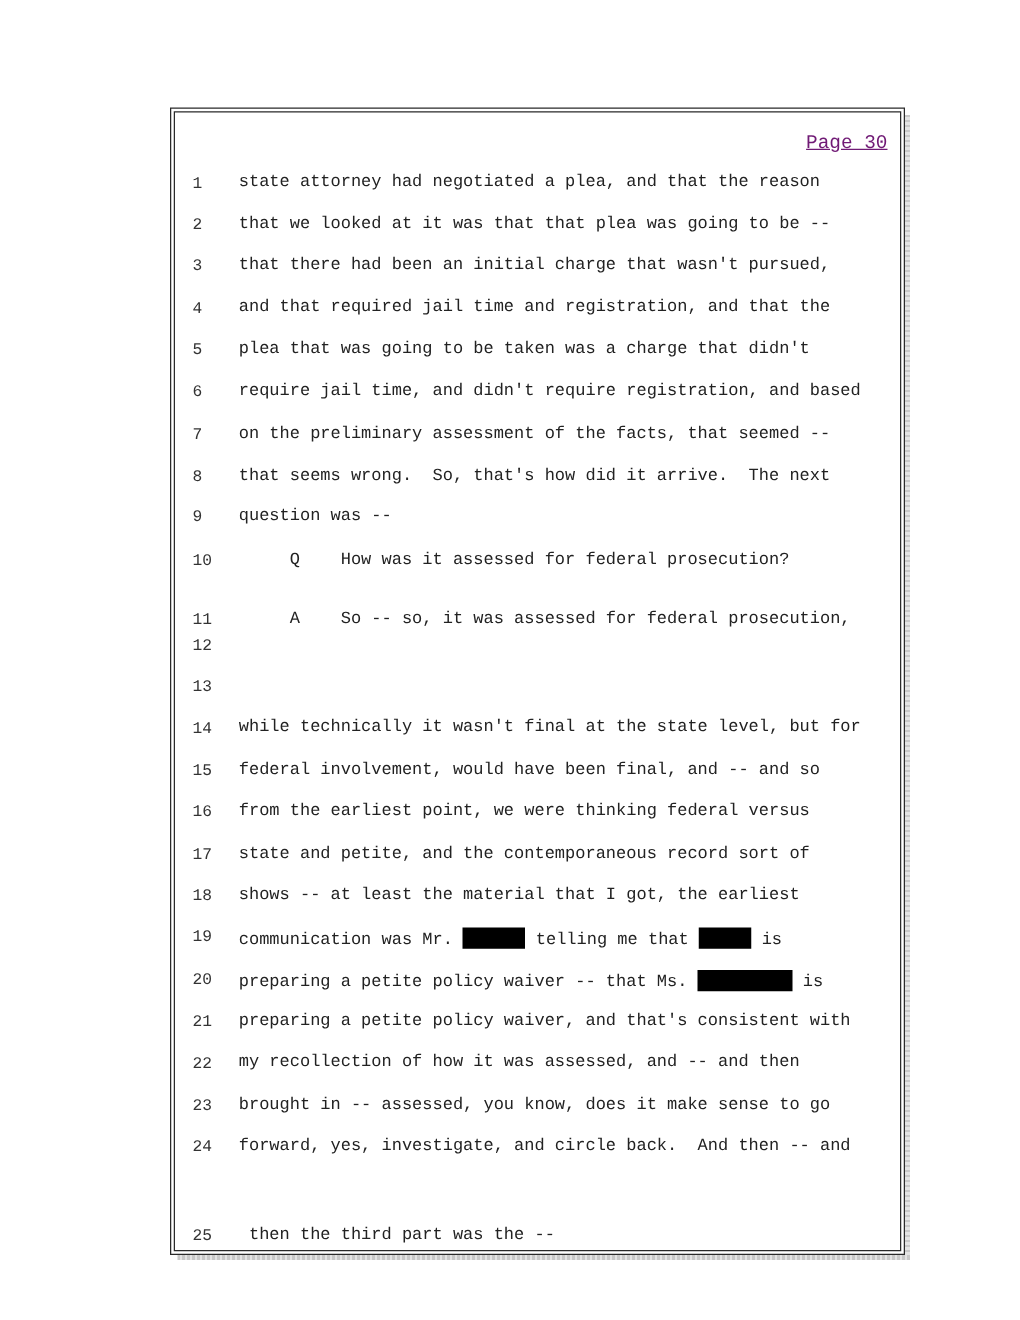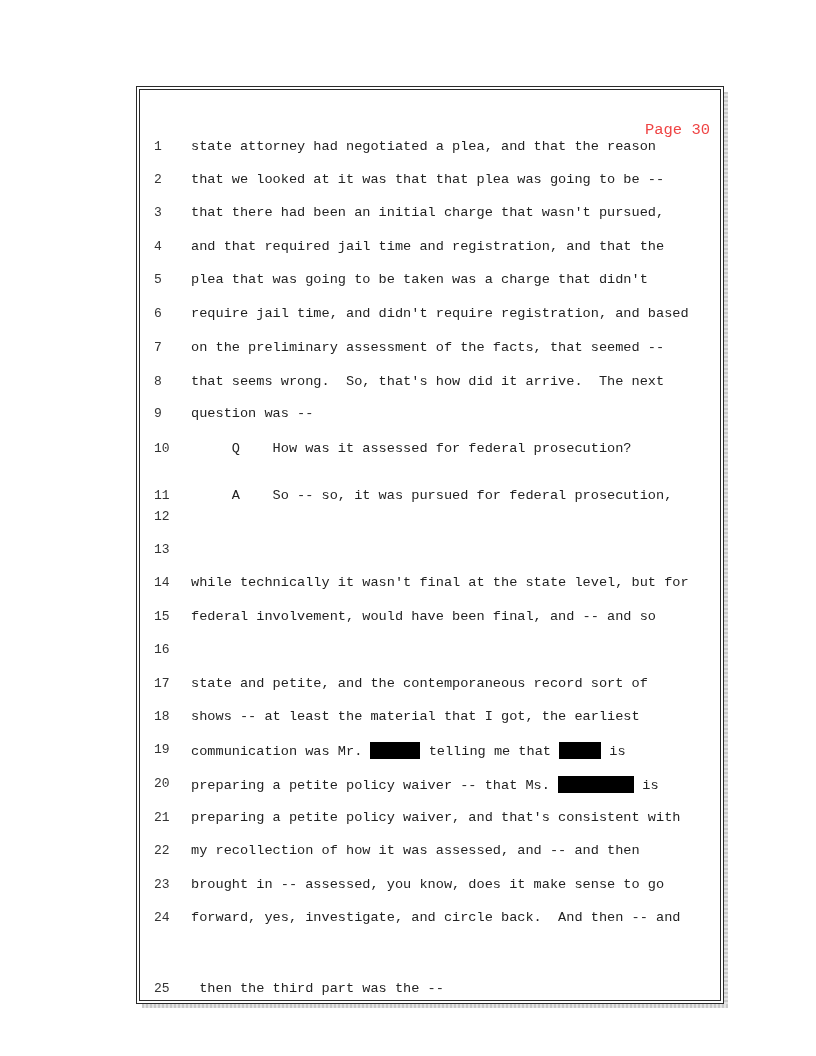--- a/index.html
+++ b/index.html
@@ -11,23 +11,23 @@
   }
   .frame-shadow-r {
     position: absolute; left: 724px; top: 92px; width: 4px; height: 916px;
     background: repeating-linear-gradient(180deg, #c9c9c9 0 2px, #e4e4e4 2px 4px);
   }
   .frame-shadow-b {
     position: absolute; left: 142px; top: 1004px; width: 586px; height: 4px;
     background: repeating-linear-gradient(90deg, #c9c9c9 0 2px, #e4e4e4 2px 4px);
   }
   .page-num {
-    position: absolute; right: 106px; top: 121px;
+    position: absolute; right: 106px; top: 105px;
     font-family: "Liberation Mono", "DejaVu Sans Mono", monospace;
-    font-size: 15.5px; color: #ef4444;
+    font-size: 15.5px; color: #701a75; text-decoration: underline;
   }
   .line {
     position: absolute; left: 0; width: 816px; height: 20px;
     font-family: "Liberation Mono", "DejaVu Sans Mono", monospace;
     font-size: 13.6px; color: #222; white-space: pre;
   }
   .ln {
     position: absolute; left: 154px; width: 22px;
     font-family: "Liberation Mono", "DejaVu Sans Mono", monospace;
     font-size: 13px; color: #333;
@@ -52,26 +52,26 @@
   <div class="line" style="top:139px"><span class="ln">1</span><span class="txt">state attorney had negotiated a plea, and that the reason</span></div>
   <div class="line" style="top:172px"><span class="ln">2</span><span class="txt">that we looked at it was that that plea was going to be --</span></div>
   <div class="line" style="top:205px"><span class="ln">3</span><span class="txt">that there had been an initial charge that wasn't pursued,</span></div>
   <div class="line" style="top:239px"><span class="ln">4</span><span class="txt">and that required jail time and registration, and that the</span></div>
   <div class="line" style="top:272px"><span class="ln">5</span><span class="txt">plea that was going to be taken was a charge that didn't</span></div>
   <div class="line" style="top:306px"><span class="ln">6</span><span class="txt">require jail time, and didn't require registration, and based</span></div>
   <div class="line" style="top:340px"><span class="ln">7</span><span class="txt">on the preliminary assessment of the facts, that seemed --</span></div>
   <div class="line" style="top:374px"><span class="ln">8</span><span class="txt">that seems wrong.  So, that's how did it arrive.  The next</span></div>
   <div class="line" style="top:406px"><span class="ln">9</span><span class="txt">question was --</span></div>
   <div class="line" style="top:441px"><span class="ln">10</span><span class="txt q">     Q    How was it assessed for federal prosecution?</span></div>
-  <div class="line" style="top:488px"><span class="ln">11</span><span class="txt">     A    So -- so, it was pursued for federal prosecution,</span></div>
+  <div class="line" style="top:488px"><span class="ln">11</span><span class="txt">     A    So -- so, it was assessed for federal prosecution,</span></div>
   <div class="line" style="top:509px"><span class="ln">12</span></div>
   <div class="line" style="top:542px"><span class="ln">13</span></div>
   <div class="line" style="top:575px"><span class="ln">14</span><span class="txt">while technically it wasn't final at the state level, but for</span></div>
   <div class="line" style="top:609px"><span class="ln">15</span><span class="txt">federal involvement, would have been final, and -- and so</span></div>
-  <div class="line" style="top:642px"><span class="ln">16</span></div>
+  <div class="line" style="top:642px"><span class="ln">16</span><span class="txt">from the earliest point, we were thinking federal versus</span></div>
   <div class="line" style="top:676px"><span class="ln">17</span><span class="txt">state and petite, and the contemporaneous record sort of</span></div>
   <div class="line" style="top:709px"><span class="ln">18</span><span class="txt">shows -- at least the material that I got, the earliest</span></div>
   <div class="line" style="top:742px"><span class="ln">19</span><span class="txt"><span>communication was Mr. </span><span class="redact" style="width:50px"></span><span> telling me that </span><span class="redact" style="width:42px"></span><span> is</span></span></div>
   <div class="line" style="top:776px"><span class="ln">20</span><span class="txt"><span>preparing a petite policy waiver -- that Ms. </span><span class="redact" style="width:76px"></span><span> is</span></span></div>
   <div class="line" style="top:810px"><span class="ln">21</span><span class="txt">preparing a petite policy waiver, and that's consistent with</span></div>
   <div class="line" style="top:843px"><span class="ln">22</span><span class="txt">my recollection of how it was assessed, and -- and then</span></div>
   <div class="line" style="top:877px"><span class="ln">23</span><span class="txt">brought in -- assessed, you know, does it make sense to go</span></div>
   <div class="line" style="top:910px"><span class="ln">24</span><span class="txt">forward, yes, investigate, and circle back.  And then -- and</span></div>
   <div class="line" style="top:981px"><span class="ln">25</span><span class="txt"> then the third part was the --</span></div>
 </div>

